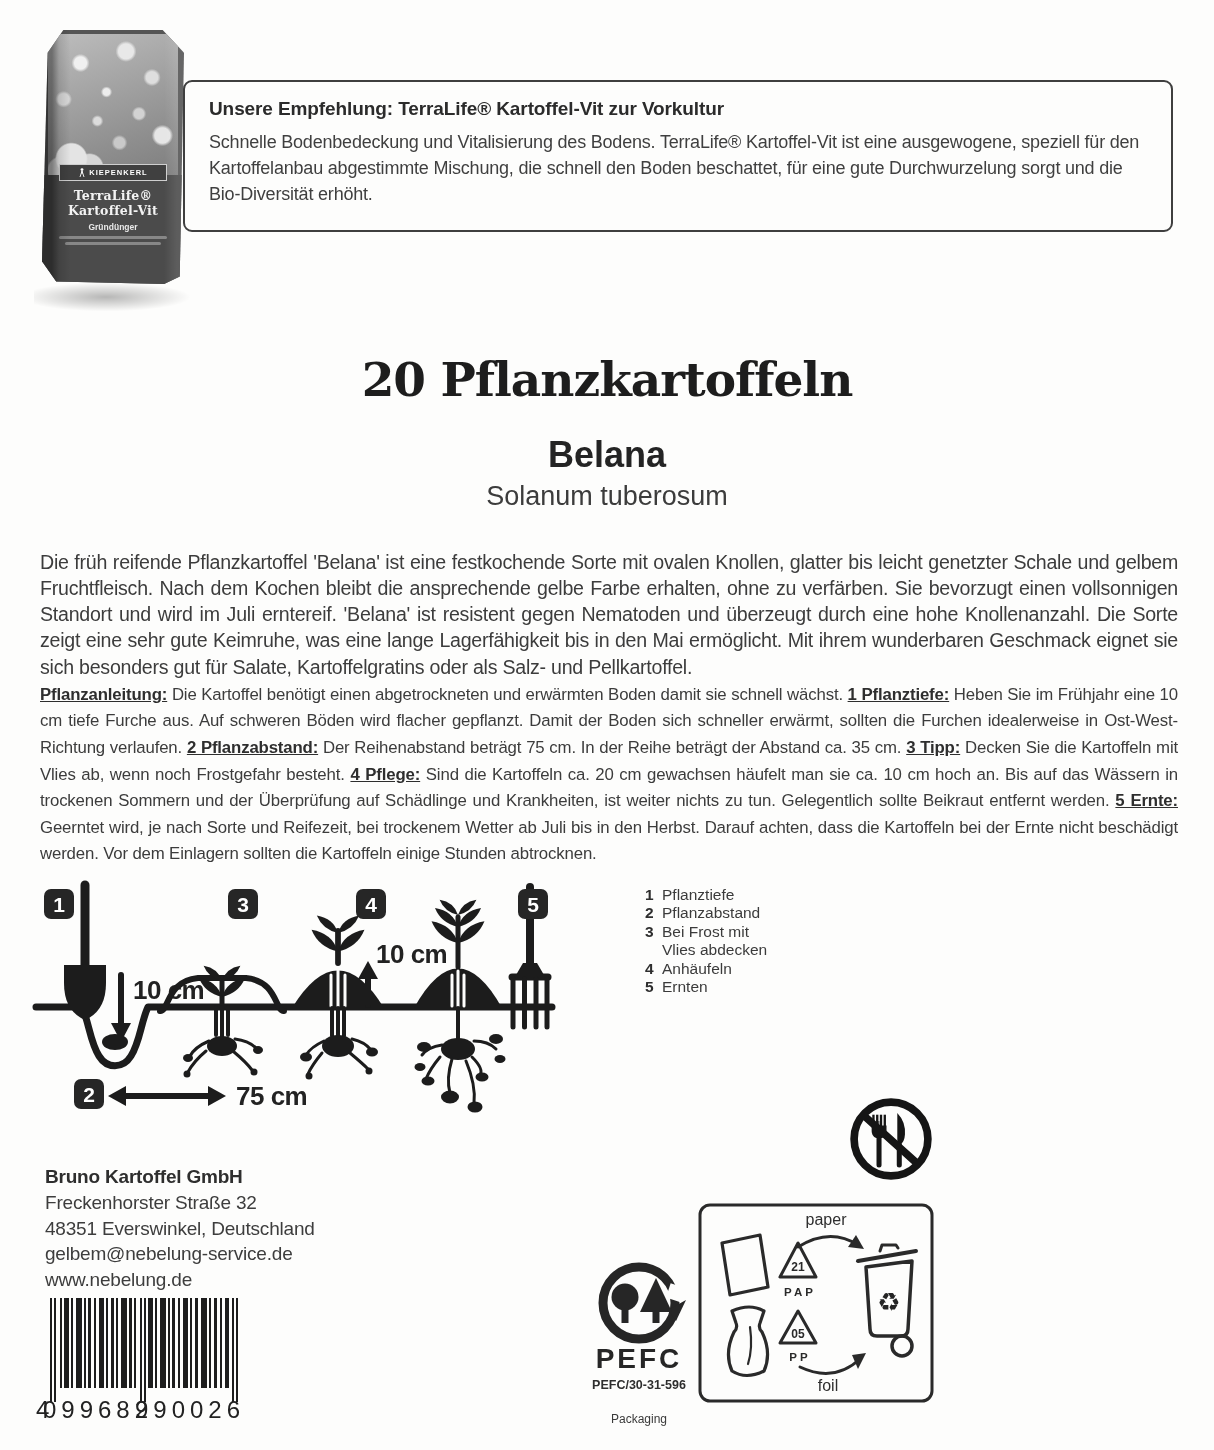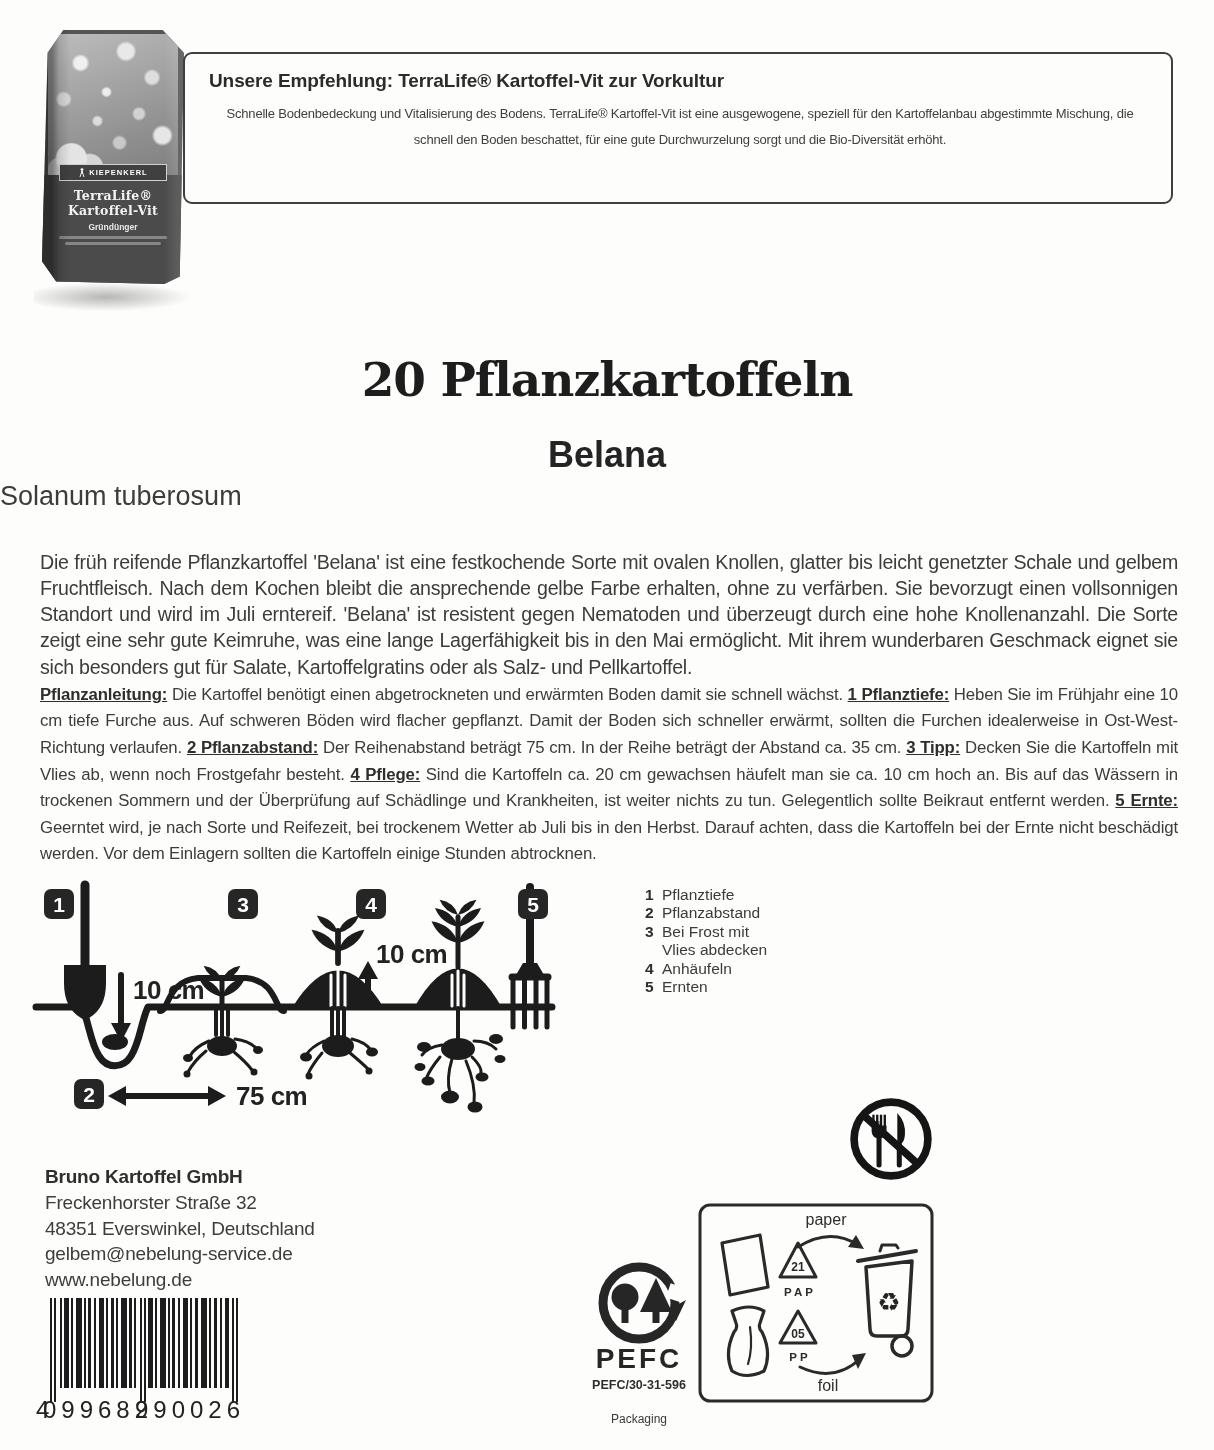--- a/index.html
+++ b/index.html
@@ -41,32 +41,32 @@
     font-size:12.5px;text-align:center;margin-top:7px;letter-spacing:.2px;}
   .bag-sub{color:#e9e9e9;font-size:8.5px;font-weight:bold;text-align:center;margin-top:4px;}
   .fineline{width:76%;height:3px;background:#9b9b9b;opacity:.75;border-radius:2px;margin:4px auto 0;}
   .fineline.f2{width:68%;margin-top:3px;}
   .bag-shade{position:absolute;inset:0;
     background:linear-gradient(90deg,rgba(0,0,0,.4) 0 7%,rgba(0,0,0,.12) 12%,transparent 20% 86%,rgba(255,255,255,.10) 95%);}
   .bag-shadow{position:absolute;bottom:2px;left:4px;width:160px;height:30px;
     background:radial-gradient(ellipse at 45% 50%,rgba(0,0,0,.28),transparent 68%);}
   
   .rec-box{
-    position:absolute;left:183px;top:52px;width:990px;height:152px;
+    position:absolute;left:183px;top:80px;width:990px;height:152px;
     border:2px solid #3f3f3f;border-radius:9px;box-sizing:border-box;
     padding:16px 20px 0 24px;background:transparent;
   }
   .rec-heading{font-size:19px;font-weight:bold;color:#2b2b2b;margin:0 0 9px 0;letter-spacing:-.1px;}
-  .rec-body{font-size:13px;line-height:26px;color:#3f3f3f;margin:0;letter-spacing:-.2px;text-align:center;}
+  .rec-body{font-size:18px;line-height:26px;color:#3f3f3f;margin:0;letter-spacing:-.2px;}
   
   .title-main{position:absolute;left:0;top:352px;width:100%;text-align:center;
     font-family:"DejaVu Serif",serif;font-weight:bold;font-size:47px;color:#1d1d1d;letter-spacing:-1px;}
   .title-variety{position:absolute;left:0;top:434px;width:100%;text-align:center;
     font-size:36px;font-weight:bold;color:#242424;}
-  .title-botanical{position:absolute;left:0;top:481px;width:100%;text-align:left;
+  .title-botanical{position:absolute;left:0;top:481px;width:100%;text-align:center;
     font-size:27px;color:#3c3c3c;}
   
   .desc{position:absolute;left:40px;top:529px;width:1138px;font-size:19.6px;line-height:26.3px;
     text-align:justify;color:#3c3c3c;letter-spacing:-.25px;}
   .instr{position:absolute;left:40px;top:665px;width:1138px;font-size:16.8px;line-height:26.6px;
     text-align:justify;color:#3c3c3c;letter-spacing:-.15px;}
   .instr .b{font-weight:bold;color:#2e2e2e;text-decoration:underline;}
   
   .diagram{position:absolute;left:28px;top:878px;width:600px;height:252px;}
   .diagram .st{stroke:#1c1c1c;fill:none;stroke-linecap:round;stroke-linejoin:round;}

